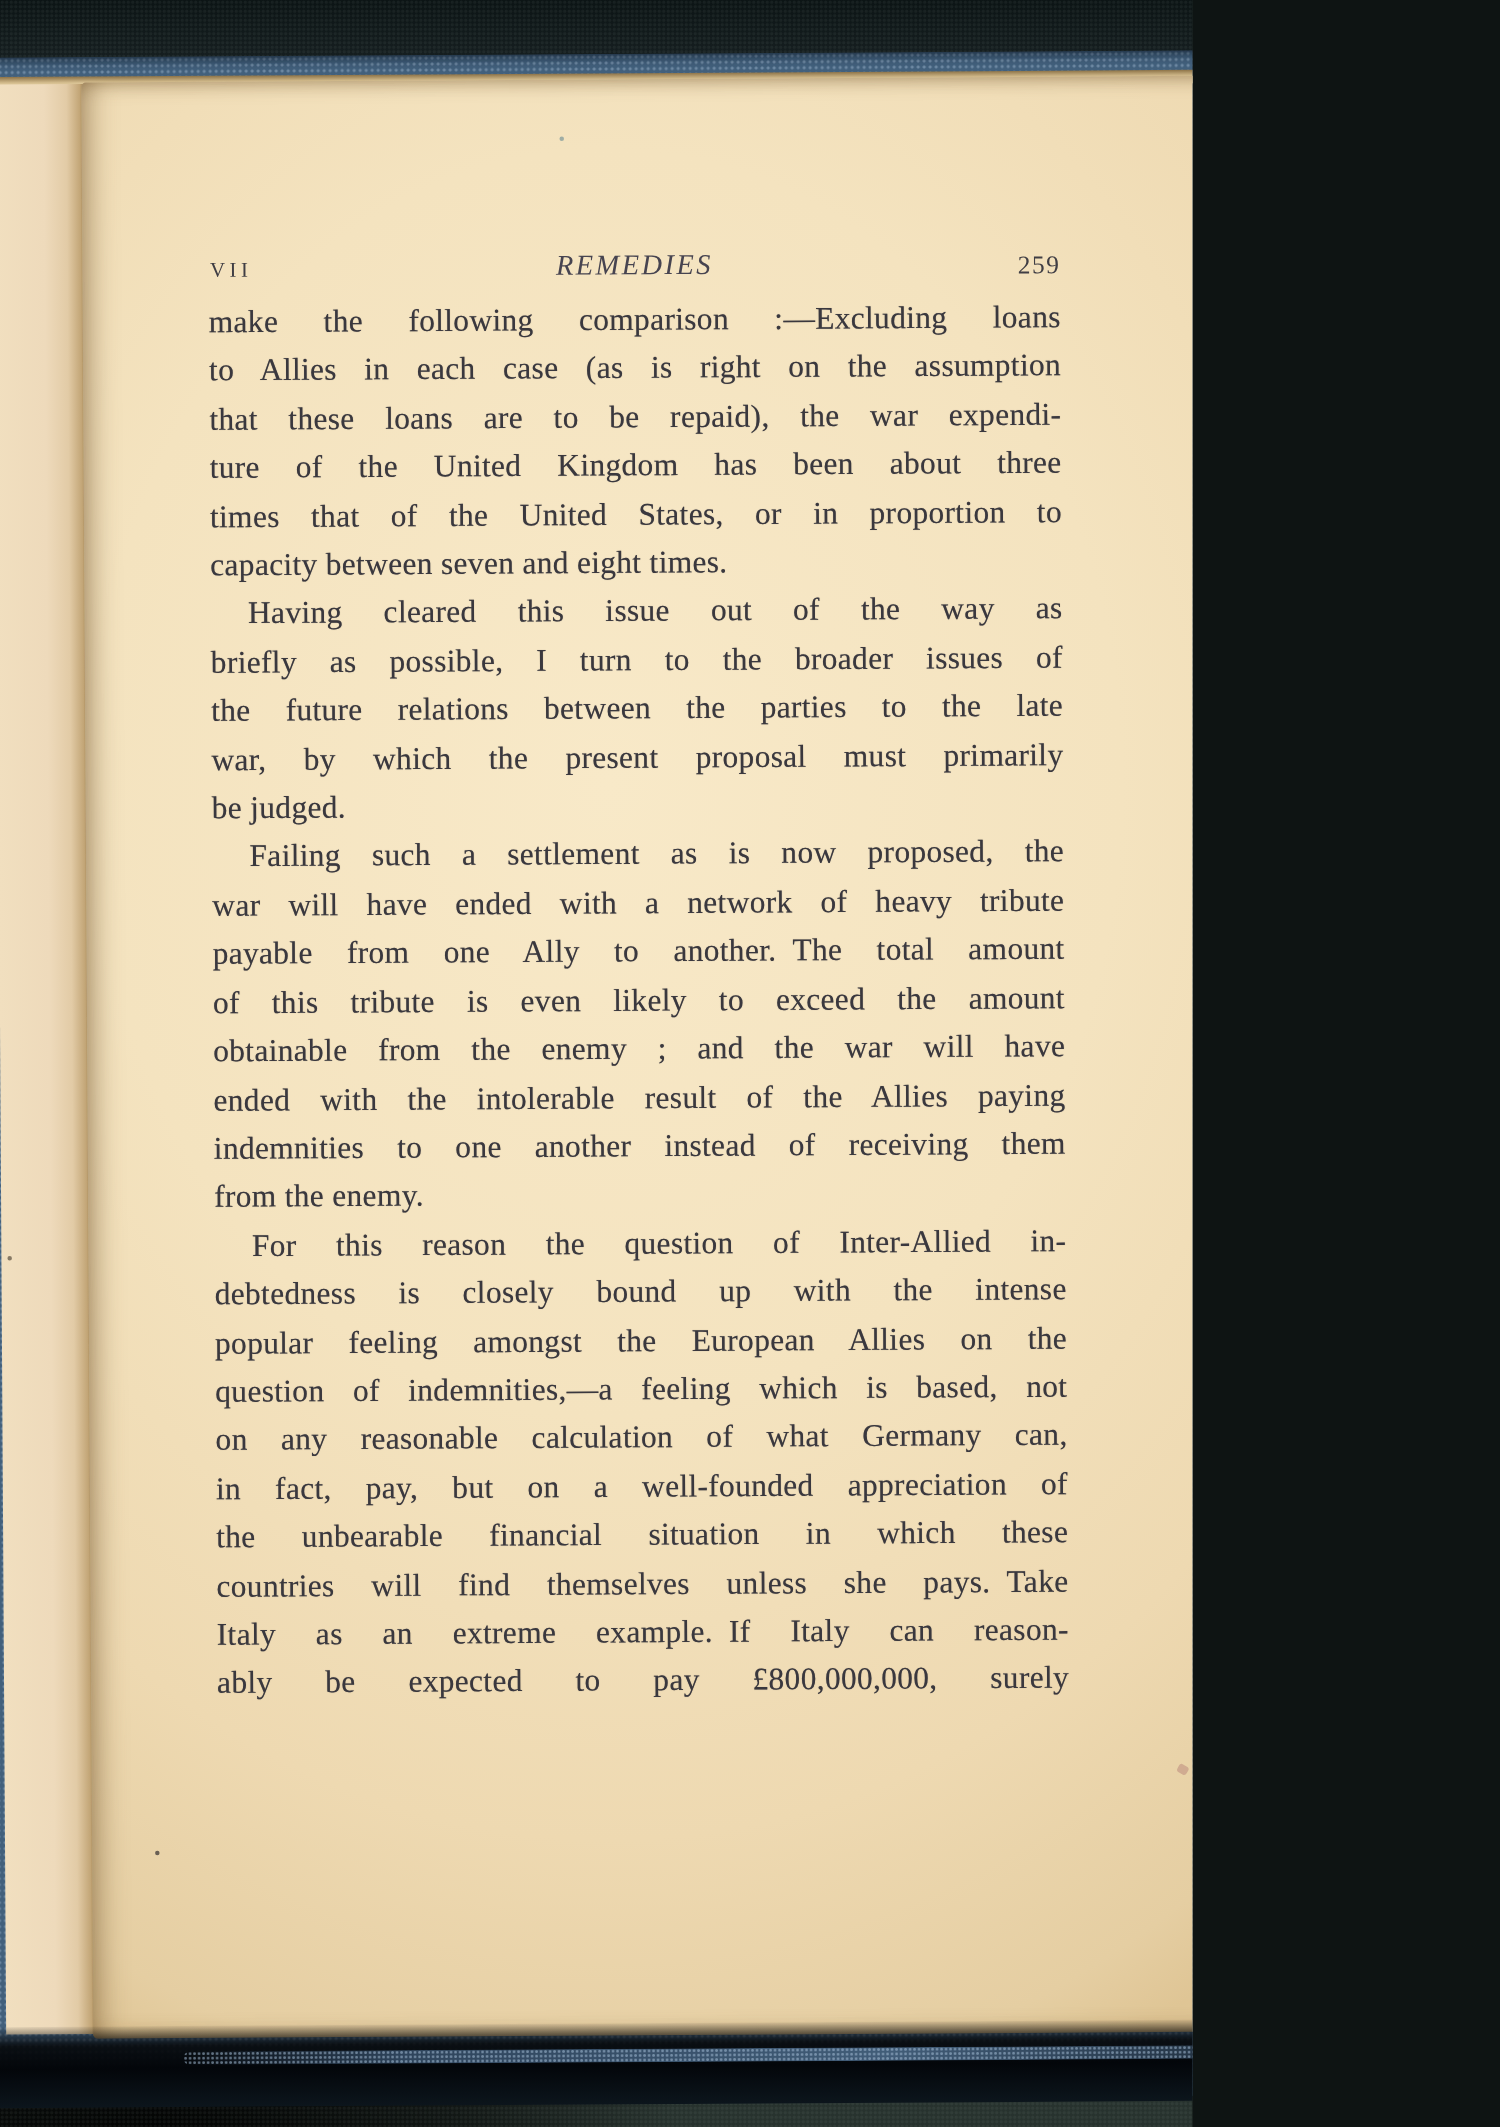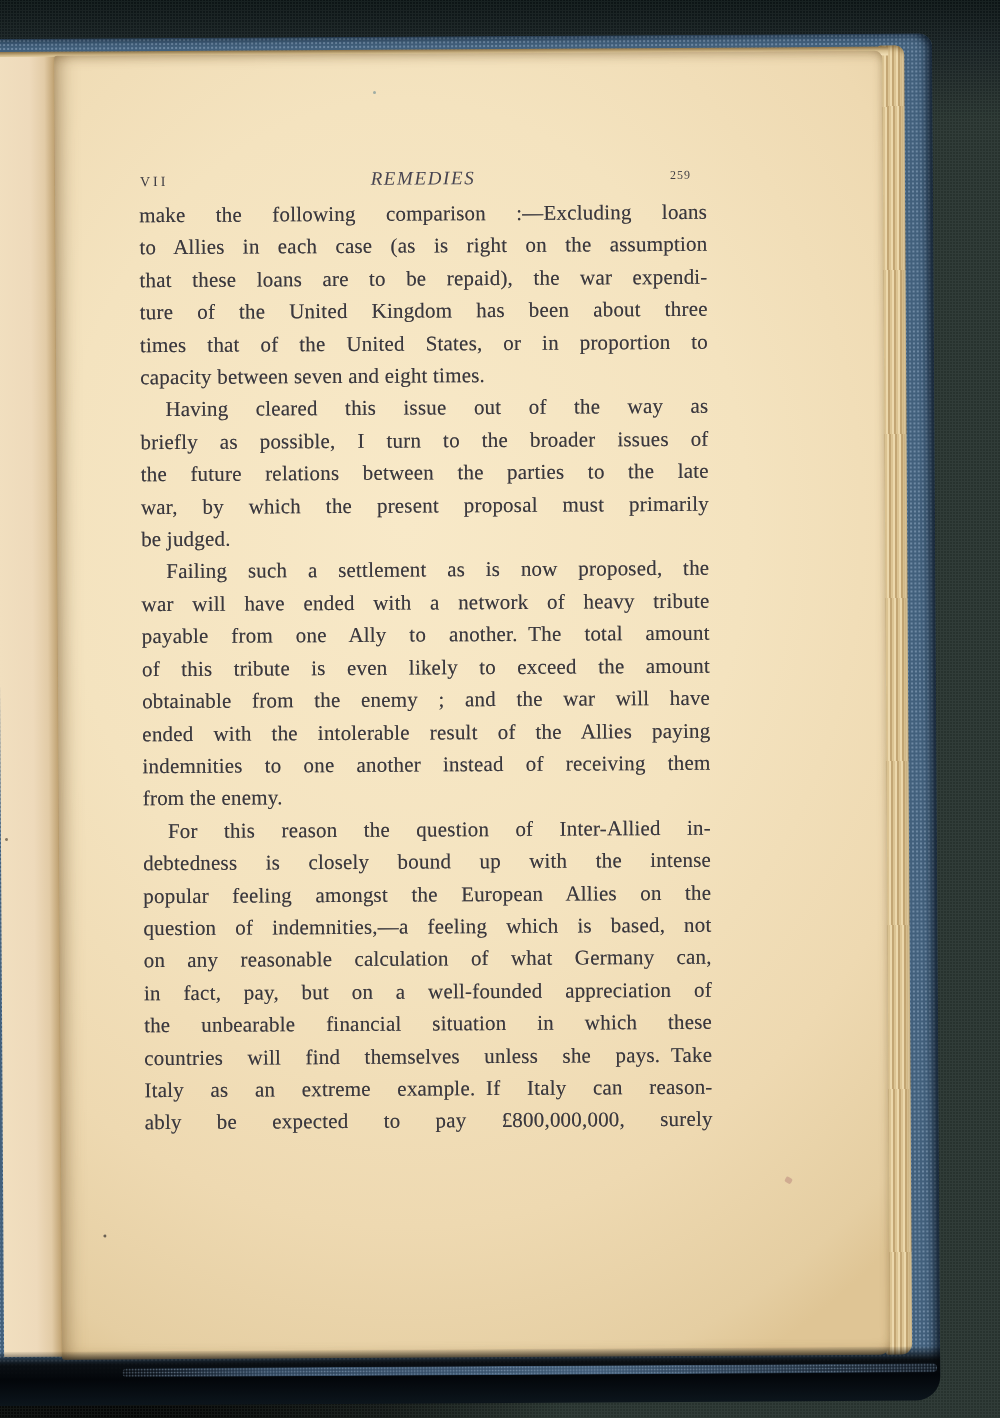--- a/index.html
+++ b/index.html
@@ -1,20 +1,20 @@
 <!DOCTYPE html>
 <html><head>
 <meta charset="utf-8">
 <style>
   * { margin:0; padding:0; box-sizing:border-box; }
   html,body { width:1000px; height:1418px; }
   body { background:#0e1413; font-family:"Liberation Serif", serif; overflow:hidden; }
 
   .scene {
-    position:relative; width:1000px; height:1418px; overflow:hidden;
+    position:relative; width:795px; height:1418px; overflow:hidden;
     background-color:#27322e;
     background-image:
       radial-gradient(rgba(175,195,186,0.07) 1px, rgba(0,0,0,0) 1.35px),
       radial-gradient(ellipse 55% 26% at 14% 102%, rgba(0,0,0,0.97) 0%, rgba(0,0,0,0.55) 45%, rgba(0,0,0,0) 78%),
       linear-gradient(180deg, #0c1415 0px, #182123 48px, rgba(24,33,35,0) 120px),
       linear-gradient(90deg, rgba(0,0,0,0.30) 0px, rgba(0,0,0,0) 130px);
     background-size:3px 3px, 100% 100%, 100% 100%, 100% 100%;
   }
 
   .book { position:absolute; inset:0; transform:rotate(-0.35deg); transform-origin:50% 48%; }
@@ -68,21 +68,21 @@
     box-shadow: inset 15px 0 18px -10px rgba(108,78,38,0.5),
                 inset 0 10px 12px -9px rgba(118,88,44,0.5),
                 inset 0 -11px 14px -10px rgba(118,88,44,0.42),
                 inset -8px 0 10px -8px rgba(118,88,44,0.35);
   }
 
   .header { position:absolute; left:142px; top:167px; width:568px; height:26px; color:#403e44; }
   .header .chapter  { position:absolute; left:1px; top:5px; font-size:14px; letter-spacing:3px; }
   .header .title    { position:absolute; left:0; right:0; top:0; text-align:center;
                       font-style:italic; font-size:19px; letter-spacing:1.6px; color:#474450; }
-  .header .pagenum  { position:absolute; right:16px; top:2px; font-size:12px; letter-spacing:1px; }
+  .header .pagenum  { position:absolute; right:0; top:2px; font-size:17px; letter-spacing:1px; }
 
   .text-block {
     position:absolute; left:142px; top:197px; width:568px;
     color:#3a383e; font-size:21px; line-height:32.4px; letter-spacing:0.2px;
     text-shadow:0 0 0.5px rgba(58,56,62,0.55);
   }
   .line { text-align:justify; text-align-last:justify; }
   .line.lastline { text-align-last:left; }
   .line.indent { text-indent:25px; }
 

